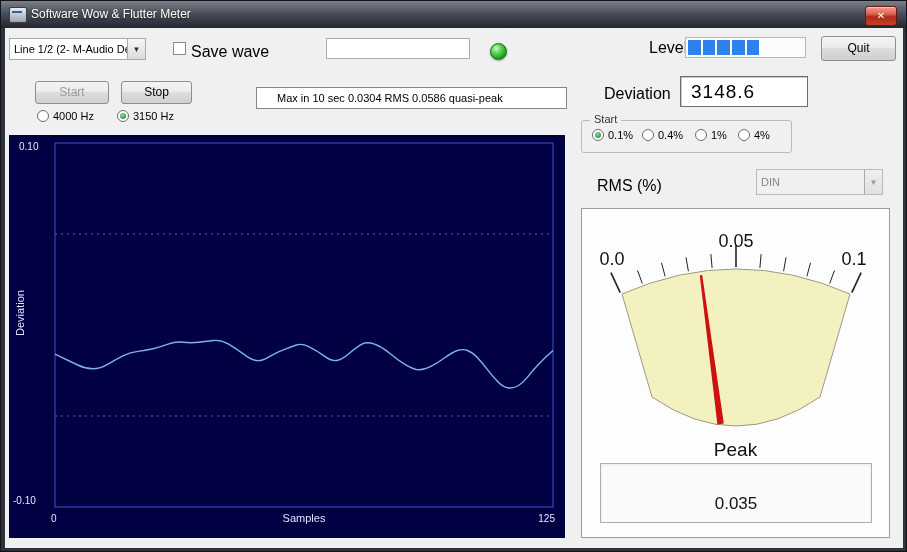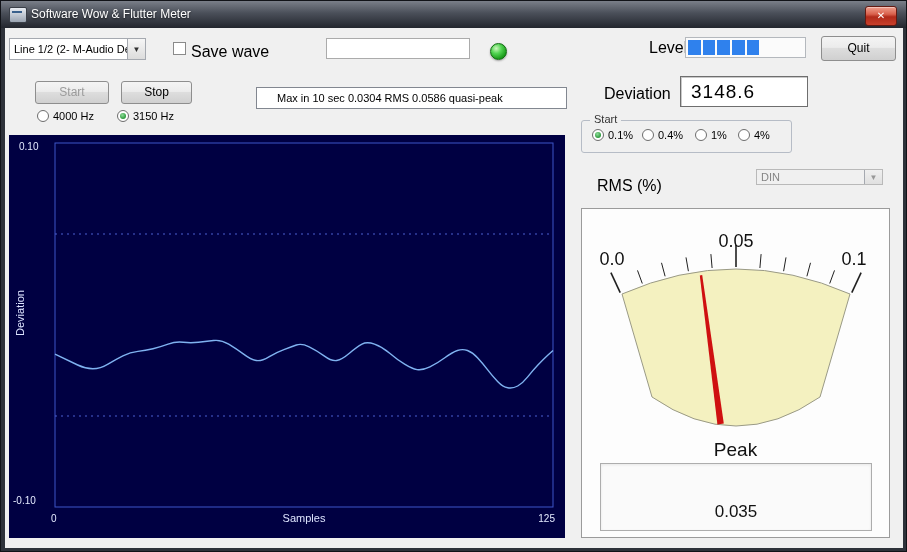--- a/index.html
+++ b/index.html
@@ -62,21 +62,21 @@
   .chart{position:absolute;left:8px;top:134px;width:556px;height:403px;background:#000042;}
   .chart-label{position:absolute;color:#e4eaff;font-size:10px;}
   .chart-axis-title{position:absolute;color:#dde4ff;font-size:11px;}
   .ylab-rot{left:-49px;top:172px;width:120px;height:12px;text-align:center;transform:rotate(-90deg);}
 
   
   .meter-panel{position:absolute;left:580px;top:207px;width:309px;height:330px;box-sizing:border-box;
     background:#fdfdfd;border:1px solid #9b9b9b;}
   .meter-svg text{font-family:"Liberation Sans",sans-serif;font-size:18px;fill:#111;}
   .peak-label{position:absolute;left:0;top:230px;width:100%;text-align:center;font-size:19px;color:#111;}
-  .peak-box{position:absolute;left:18px;top:254px;width:272px;height:68px;box-sizing:border-box;
+  .peak-box{position:absolute;left:18px;top:254px;width:272px;height:60px;box-sizing:border-box;
     background:#fafafa;border:1px solid #adadad;box-shadow:inset 0 1px 3px rgba(0,0,0,.08);}
   .peak-value{position:absolute;left:0;bottom:8px;width:100%;text-align:center;font-size:17px;color:#111;}
 
   .freq-value{font-weight:normal;font-size:19px;line-height:29px;padding-left:10px;letter-spacing:1px;}
   .rms-value{font-weight:bold;font-size:16px;line-height:27px;padding-left:12px;letter-spacing:1px;}
   .status-text{font-size:11px;line-height:20px;padding-left:20px;white-space:nowrap;overflow:hidden;color:#000;}
   input.file-input{position:absolute;box-sizing:border-box;border:1px solid #ababab;background:#fff;
     font-family:"Liberation Sans",sans-serif;font-size:11px;padding:0 4px;outline:none;}
 </style>
 </head>
@@ -151,21 +151,21 @@
       <span class="radio"></span>
       <span>1%</span>
     </div>
     <div class="radio-item" id="range-radio-3" style="left:156px;top:8px;">
       <span class="radio"></span>
       <span>4%</span>
     </div>
   </div>
 
   <div class="lbl" style="left:596px;top:176px;">RMS (%)</div>
-  <div class="combo disabled" style="left:755px;top:168px;width:127px;height:16px;">
+  <div class="combo disabled" style="left:755px;top:168px;width:127px;height:26px;">
     <span class="val">DIN</span>
     <span class="arrow">▼</span>
   </div>
 
   <div class="chart" id="chart" style="background: rgb(0, 0, 66);">
     <svg id="chart-svg" width="556" height="403" viewBox="0 0 556 403">
       <rect x="46" y="8" width="498" height="364" fill="none" stroke="#3c55c8" stroke-width="1"></rect>
       <g id="grid-lines" stroke="#4a5ed0" stroke-width="1" stroke-dasharray="2 4">
           <line x1="46" x2="544" y1="99.0" y2="99.0"></line>
           <line x1="46" x2="544" y1="281.0" y2="281.0"></line>

